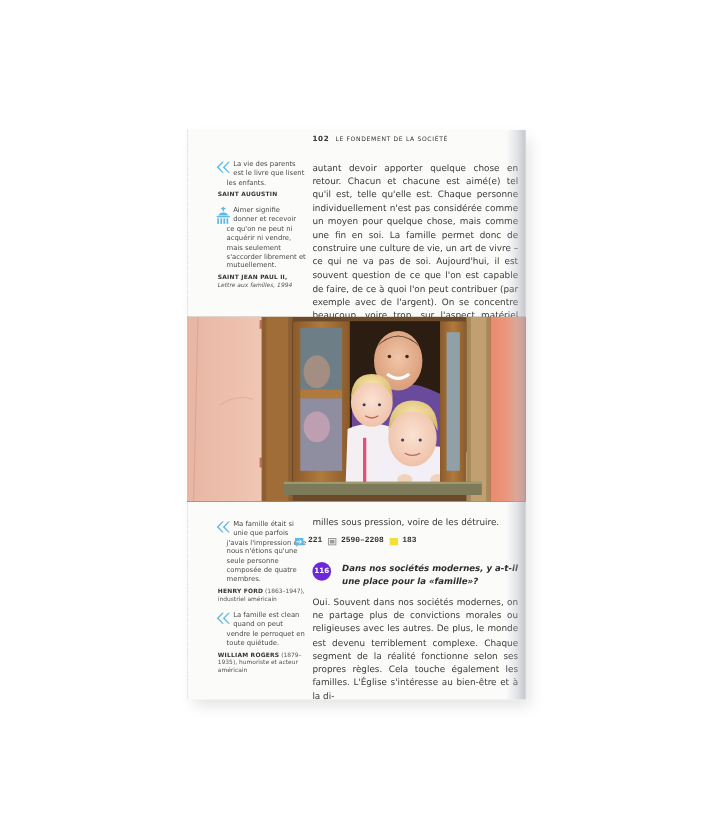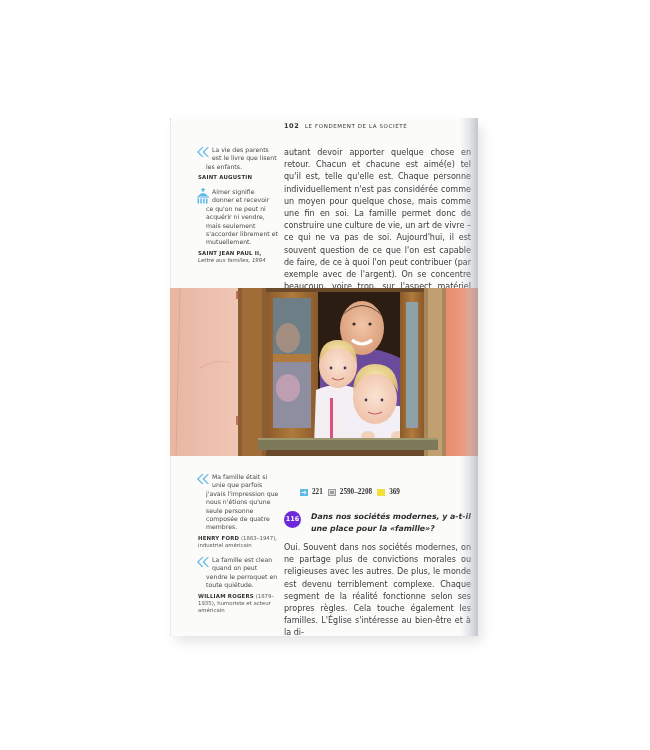--- a/index.html
+++ b/index.html
@@ -132,29 +132,29 @@
       left: 0;
       top: 170px;
       width: 308px;
       height: 168px;
       overflow: hidden;
       background: #6b4a2c;
     }
 
     .refs {
       position: absolute;
-      left: 130px;
+      left: 98px;
       top: 370px;
       font-size: 7.2px;
       font-weight: bold;
       color: #333;
       display: flex;
       align-items: center;
       gap: 3px;
-      font-family: Liberation Serif, serif;
+      font-family: Liberation Mono, monospace;
       text-align: right;
     }
     .refs .ref-icon {
       display: inline-block;
       width: 8px;
       height: 7px;
       margin-right: 1px;
     }
     .question {
       position: absolute;
@@ -348,20 +348,23 @@
           <path d="M11.5 1 L6.5 6 L11.5 11 L13 11 L8.3 6 L13 1 Z" fill="#5fb8e6"></path>
         </svg>
       </div>
       <div class="text" style="padding-left:8px;">La famille est clean quand on peut vendre le perroquet en toute quiétude.</div>
       <div class="author">
         <span class="name">WILLIAM ROGERS</span>
         <span class="detail">(1879–1935), humoriste et acteur américain</span>
       </div>
     </div>
 
+    <div class="column" style="top:351px;">
+      <p>milles sous pression, voire de les détruire.</p>
+    </div>
 
     <div class="refs">
       <span class="ref-icon">
         <svg width="8" height="7" viewBox="0 0 8 7">
             <rect width="8" height="7" fill="#5fb8e6"></rect>
             <path d="M1.5 3.5 H6 M4.2 1.8 L6 3.5 L4.2 5.2" stroke="#fff" stroke-width="0.9" fill="none"></path>
           </svg>
       </span>
       <span>221</span>
       <span class="ref-icon" style="margin-left:2px;">
@@ -369,21 +372,21 @@
             <rect width="8" height="7" fill="#9a9a9a"></rect>
             <rect x="1.5" y="1.5" width="5" height="4" fill="none" stroke="#fff" stroke-width="0.7"></rect>
           </svg>
       </span>
       <span>2590–2208</span>
       <span class="ref-icon" style="margin-left:2px;">
         <svg width="8" height="7" viewBox="0 0 8 7">
             <rect width="8" height="7" fill="#f2df3a"></rect>
           </svg>
       </span>
-      <span>369</span>
+      <span>183</span>
     </div>
 
     <div class="question">
       <div class="q-badge">116</div>
       <div class="q-text">Dans nos sociétés modernes, y a-t-il une place pour la «famille»?</div>
     </div>
 
     <div class="column" style="top:424px;">
       <p>Oui. Souvent dans nos sociétés modernes, on ne partage plus de convictions morales ou religieuses avec les autres. De plus, le monde est devenu terriblement complexe. Chaque segment de la réalité fonctionne selon ses propres règles. Cela touche également les familles. L'Église s'intéresse au bien-être et à la di-</p>
     </div>

